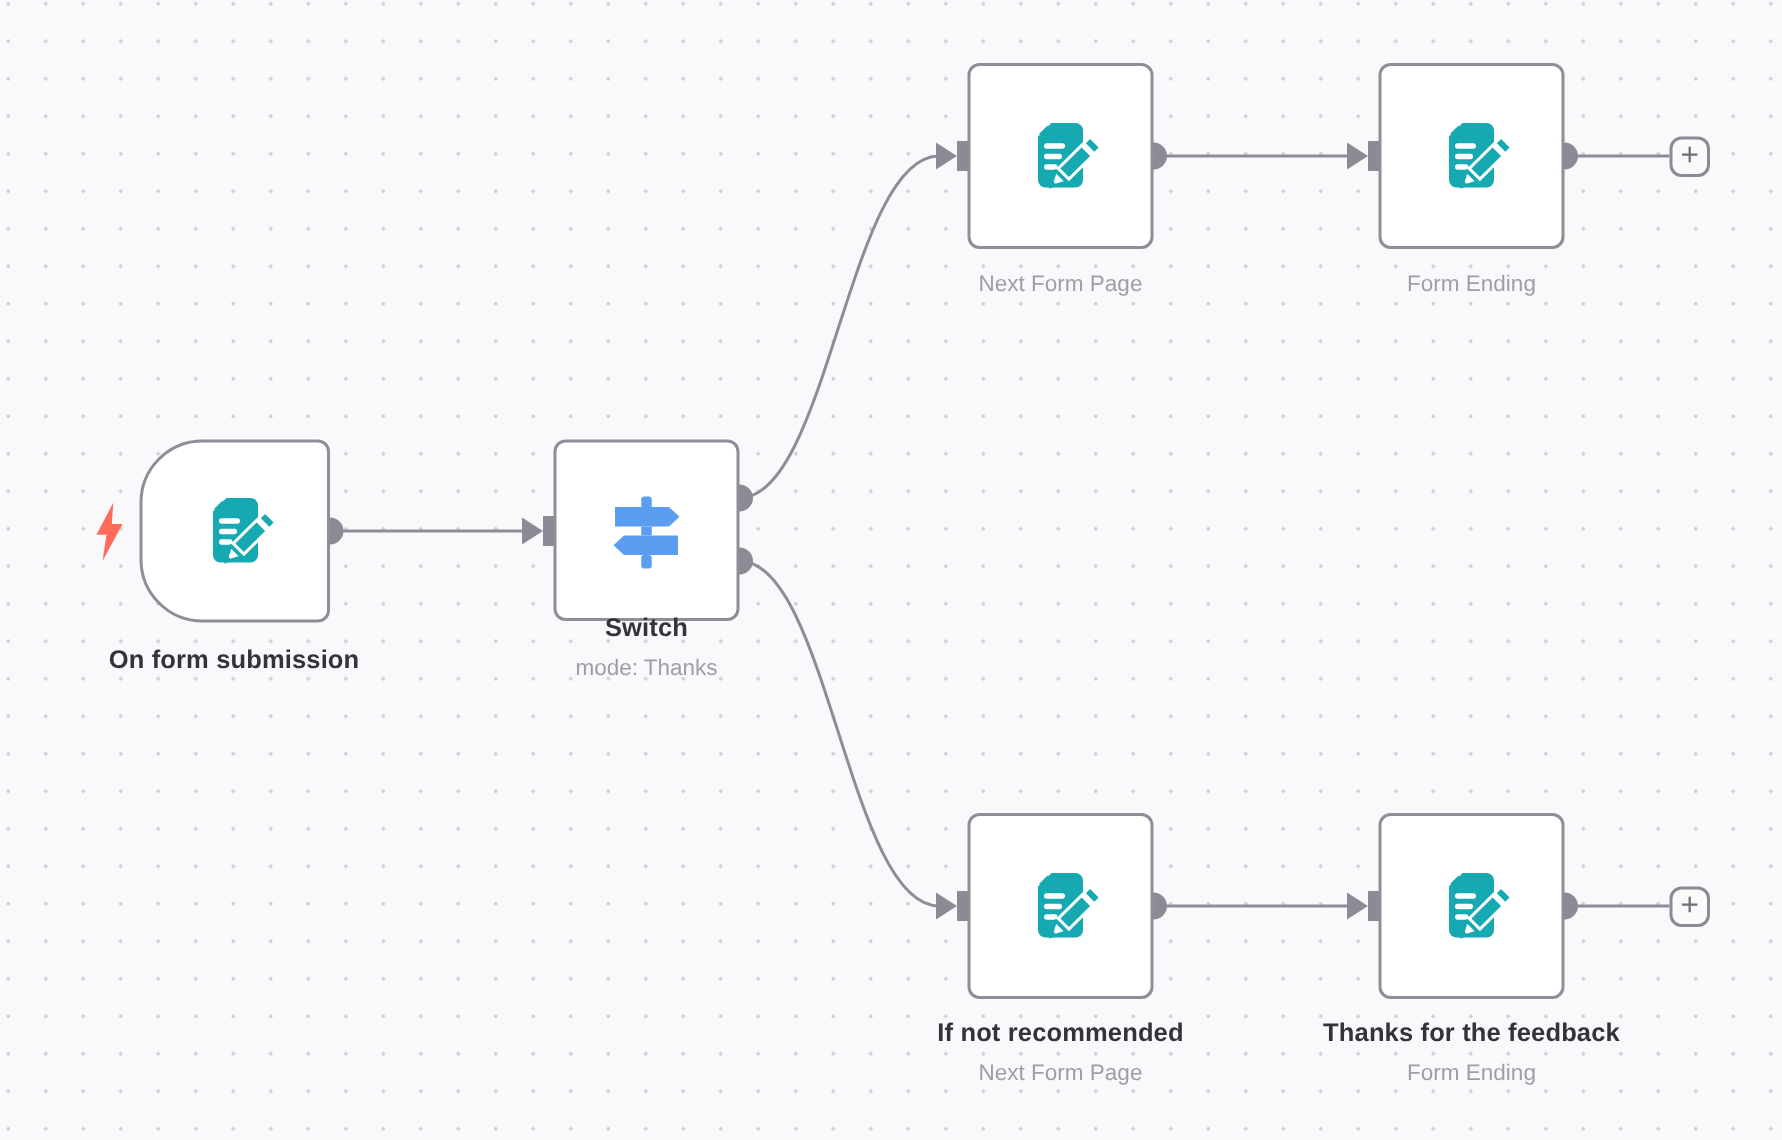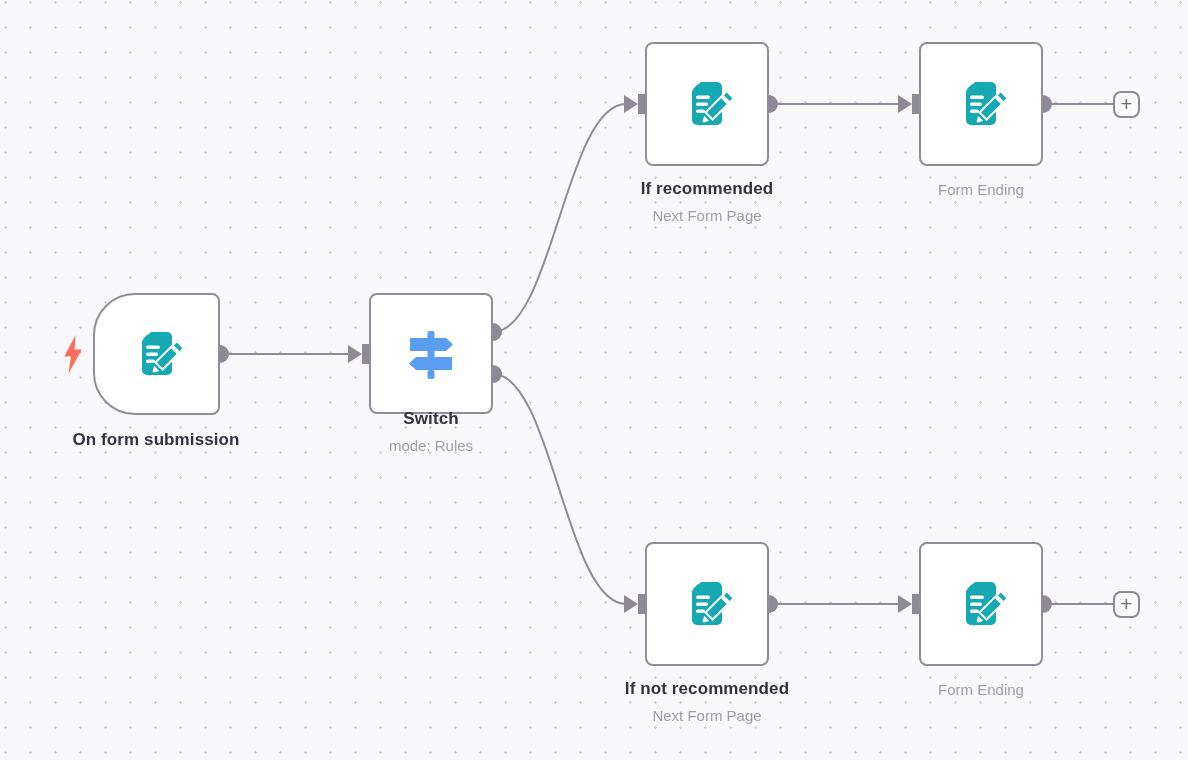--- a/index.html
+++ b/index.html
@@ -119,40 +119,39 @@
     <svg width="62" height="56" viewBox="0 0 62 56">
       <rect x="27.5" y="5" width="7" height="10" rx="2" fill="#5a9df1"></rect>
       <polygon points="10,12 46,12 53,18.5 46,25 10,25" fill="#5a9df1"></polygon>
       <rect x="27.5" y="25" width="7" height="6" fill="#5a9df1"></rect>
       <polygon points="52,31 16,31 9,37.5 16,44 52,44" fill="#5a9df1"></polygon>
       <rect x="27.5" y="44" width="7" height="9" rx="2" fill="#5a9df1"></rect>
     </svg>
   </div>
   <div class="node-label" style="left:261px; top:406px;">
     <div class="title">Switch</div>
-    <div class="subtitle">mode: Rules</div>
+    <div class="subtitle">mode: Thanks</div>
   </div>
 
   <div class="node" style="left:645px; top:42px; width:124px; height:124px;">
     <svg width="58" height="58" viewBox="0 0 58 58">
       <path d="M23 7 H39 a5 5 0 0 1 5 5 V45 a5 5 0 0 1 -5 5 H19 a5 5 0 0 1 -5 -5 V16 Z" fill="#16a9b1"></path>
       <polygon points="20.5,8.5 20.5,14.5 14.5,14.5" fill="#16a9b1"></polygon>
       <rect x="18" y="20.5" width="14" height="3.6" rx="1.8" fill="#fff"></rect>
       <rect x="18" y="27.5" width="12" height="3.6" rx="1.8" fill="#fff"></rect>
       <rect x="18" y="34.5" width="9" height="3.6" rx="1.8" fill="#fff"></rect>
       <g transform="rotate(45 36 36)">
         <rect x="31" y="13" width="10" height="6" fill="#16a9b1" stroke="#fff" stroke-width="2"></rect>
         <rect x="31" y="21" width="10" height="22" fill="#16a9b1" stroke="#fff" stroke-width="2"></rect>
         <polygon points="31,45.5 41,45.5 36,55" fill="#fff" stroke="#16a9b1" stroke-width="1.8"></polygon>
         <polygon points="34.2,51.5 37.8,51.5 36,55" fill="#16a9b1"></polygon>
       </g>
     </svg>
   </div>
   <div class="node-label" style="left:537px; top:176px;">
-    <div class="title">If recommended</div>
     <div class="subtitle">Next Form Page</div>
   </div>
 
   <div class="node" style="left:919px; top:42px; width:124px; height:124px;">
     <svg width="58" height="58" viewBox="0 0 58 58">
       <path d="M23 7 H39 a5 5 0 0 1 5 5 V45 a5 5 0 0 1 -5 5 H19 a5 5 0 0 1 -5 -5 V16 Z" fill="#16a9b1"></path>
       <polygon points="20.5,8.5 20.5,14.5 14.5,14.5" fill="#16a9b1"></polygon>
       <rect x="18" y="20.5" width="14" height="3.6" rx="1.8" fill="#fff"></rect>
       <rect x="18" y="27.5" width="12" height="3.6" rx="1.8" fill="#fff"></rect>
       <rect x="18" y="34.5" width="9" height="3.6" rx="1.8" fill="#fff"></rect>
@@ -197,19 +196,20 @@
       <rect x="18" y="34.5" width="9" height="3.6" rx="1.8" fill="#fff"></rect>
       <g transform="rotate(45 36 36)">
         <rect x="31" y="13" width="10" height="6" fill="#16a9b1" stroke="#fff" stroke-width="2"></rect>
         <rect x="31" y="21" width="10" height="22" fill="#16a9b1" stroke="#fff" stroke-width="2"></rect>
         <polygon points="31,45.5 41,45.5 36,55" fill="#fff" stroke="#16a9b1" stroke-width="1.8"></polygon>
         <polygon points="34.2,51.5 37.8,51.5 36,55" fill="#16a9b1"></polygon>
       </g>
     </svg>
   </div>
   <div class="node-label" style="left:811px; top:676px;">
+    <div class="title">Thanks for the feedback</div>
     <div class="subtitle">Form Ending</div>
   </div>
 
   <div class="plus-btn" style="left:1113px; top:91px;">+</div>
   <div class="plus-btn" style="left:1113px; top:591px;">+</div>
 
 </div>
 
 </body></html>

